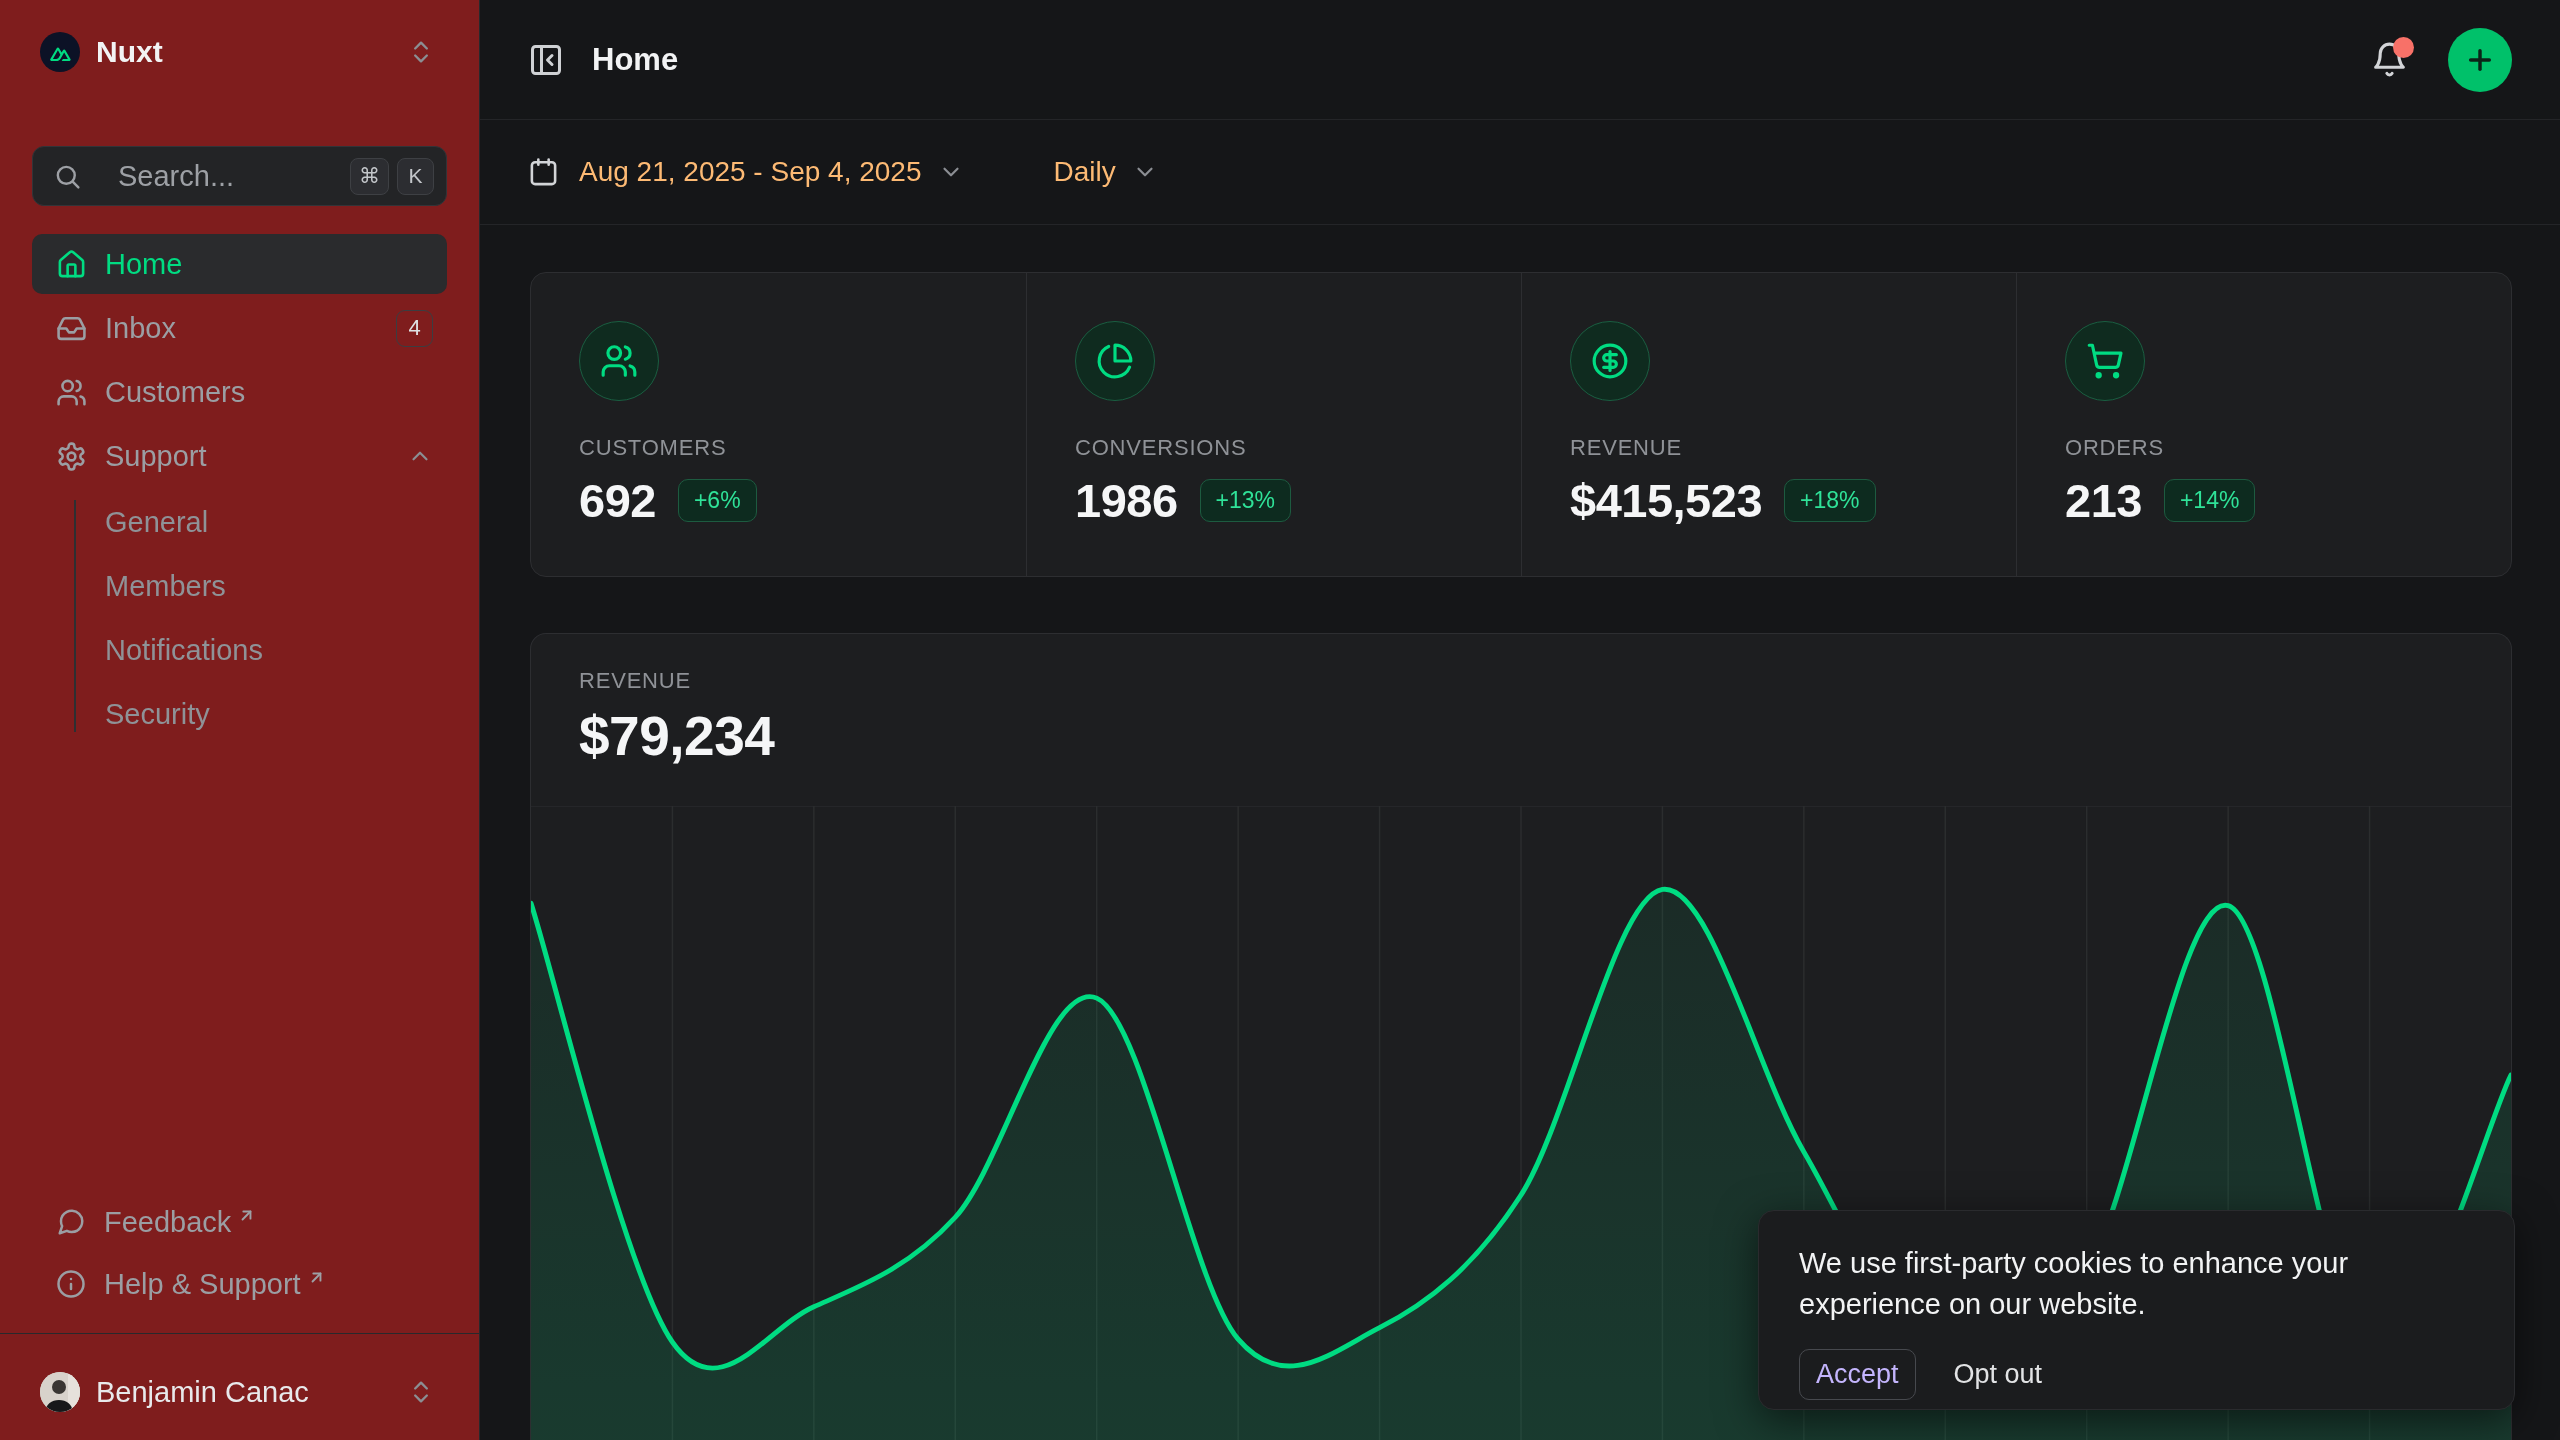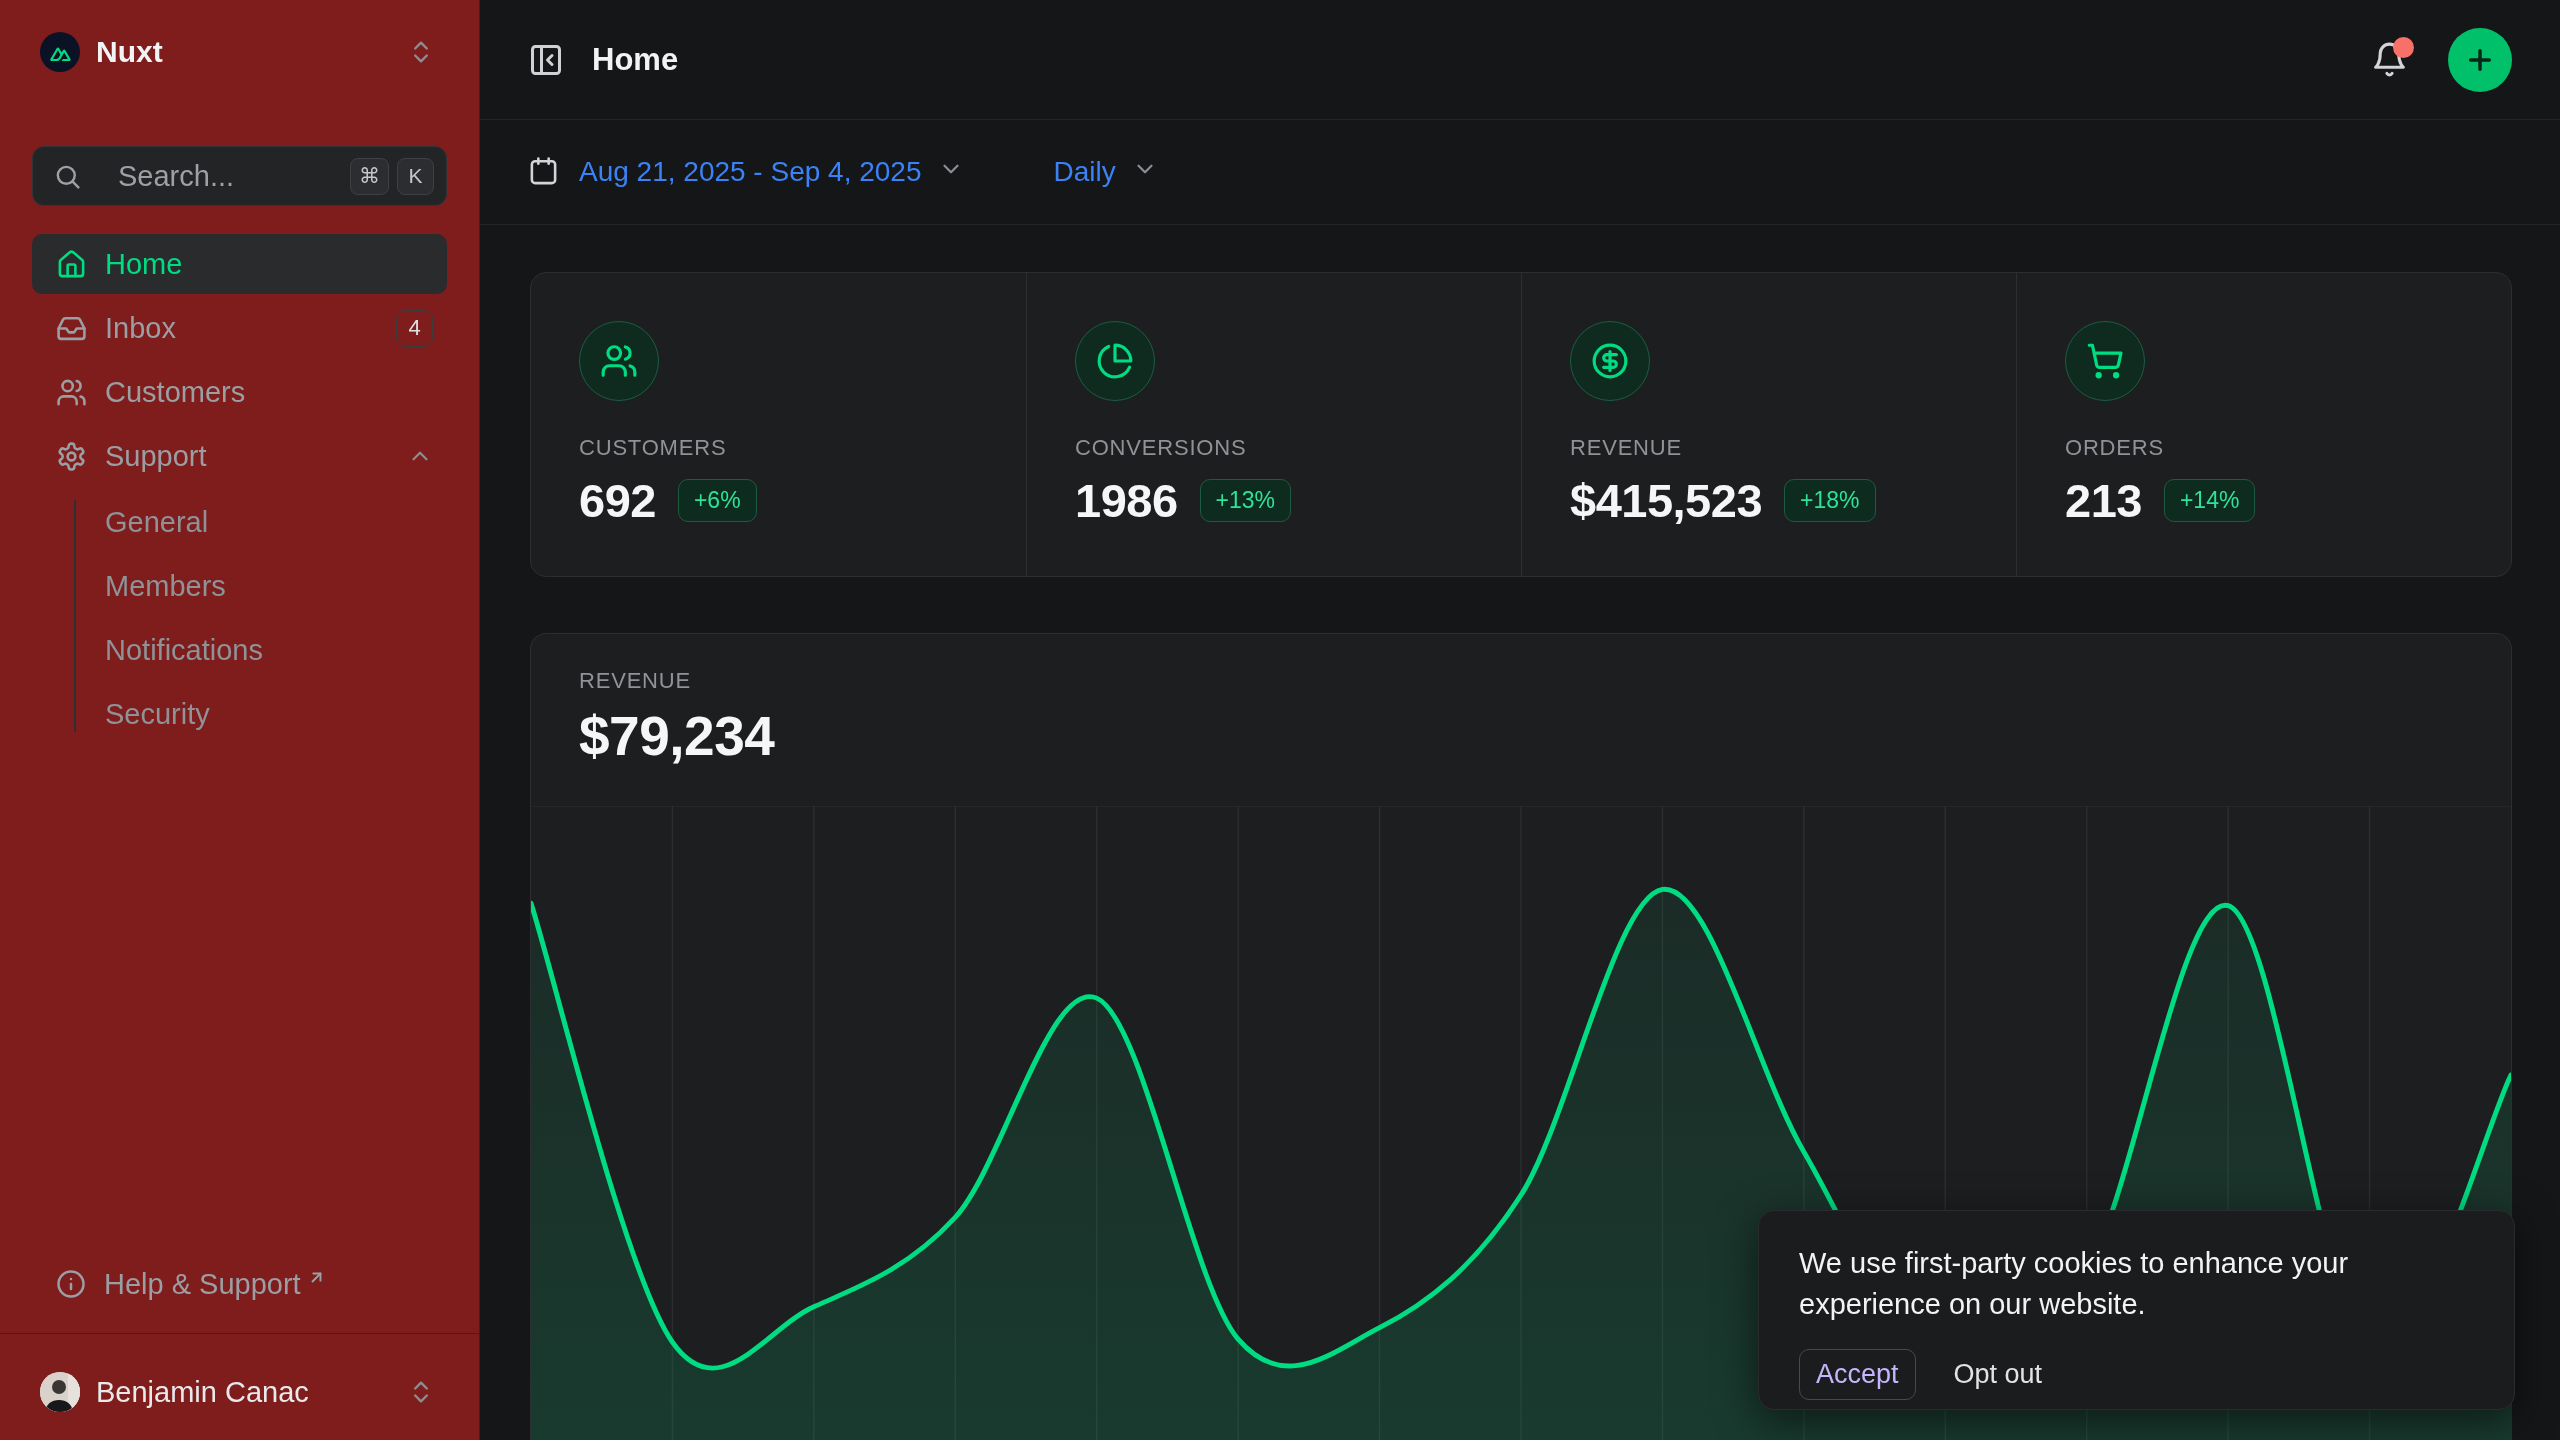--- a/index.html
+++ b/index.html
@@ -81,21 +81,21 @@
   .plus-btn {
     width:64px; height:64px; border-radius:50%; border:none; background:#00c16a;
     display:flex; align-items:center; justify-content:center; cursor:pointer;
   }
   .plus-btn svg { width:32px; height:32px; color:#0b2418; }
 
   .toolbar {
     height:105px; border-bottom:1px solid #242528;
     display:flex; align-items:center; padding:0 48px;
   }
-  .tb-btn { display:flex; align-items:flex-start; background:none; border:none; color:#3b82f6; font-size:28px; font-weight:500; cursor:pointer; }
+  .tb-btn { display:flex; align-items:center; background:none; border:none; color:#fdba74; font-size:28px; font-weight:500; cursor:pointer; }
   .tb-btn svg.cal { width:31px; height:31px; color:#d2d4d7; margin-right:20px; }
   .tb-btn .chev { width:26px; height:26px; color:#8b8e93; margin-left:16px; }
   .tb-gap { width:90px; }
 
   .content { flex:1; padding:47px 48px 0 50px; display:flex; flex-direction:column; overflow:hidden; }
 
   .stats-panel {
     height:305px; border-radius:16px; background:#1d1e20; border:1px solid #2d2e31;
     display:grid; grid-template-columns:1fr 1fr 1fr 1fr;
   }
@@ -223,20 +223,30 @@
         <span>Notifications</span>
       </li>
     <li>
         <span>Security</span>
       </li>
   </ul>
 
   <div class="spacer"></div>
 
   <ul class="sb-footer">
+    <li>
+      <svg class="ni" width="30" height="30" viewBox="0 0 24 24" fill="none" stroke="currentColor" stroke-width="2" stroke-linecap="round" stroke-linejoin="round">
+          <path d="M21 11.5a8.38 8.38 0 0 1-.9 3.8 8.5 8.5 0 0 1-7.6 4.7 8.38 8.38 0 0 1-3.8-.9L3 21l1.9-5.7a8.38 8.38 0 0 1-.9-3.8 8.5 8.5 0 0 1 4.7-7.6 8.38 8.38 0 0 1 3.8-.9h.5a8.48 8.48 0 0 1 8 8v.5z"></path>
+        </svg>
+      <span class="ni-label">Feedback</span>
+      <svg class="ext-arrow" viewBox="0 0 24 24" fill="none" stroke="currentColor" stroke-width="2.4" stroke-linecap="round" stroke-linejoin="round">
+          <path d="M7 17 17 7"></path>
+          <path d="M8 7h9v9"></path>
+        </svg>
+    </li>
     <li>
       <svg class="ni" width="30" height="30" viewBox="0 0 24 24" fill="none" stroke="currentColor" stroke-width="2" stroke-linecap="round" stroke-linejoin="round">
           <circle cx="12" cy="12" r="10"></circle>
           <path d="M12 16v-4"></path>
           <path d="M12 8h.01"></path>
         </svg>
       <span class="ni-label">Help &amp; Support</span>
       <svg class="ext-arrow" viewBox="0 0 24 24" fill="none" stroke="currentColor" stroke-width="2.4" stroke-linecap="round" stroke-linejoin="round">
           <path d="M7 17 17 7"></path>
           <path d="M8 7h9v9"></path>

